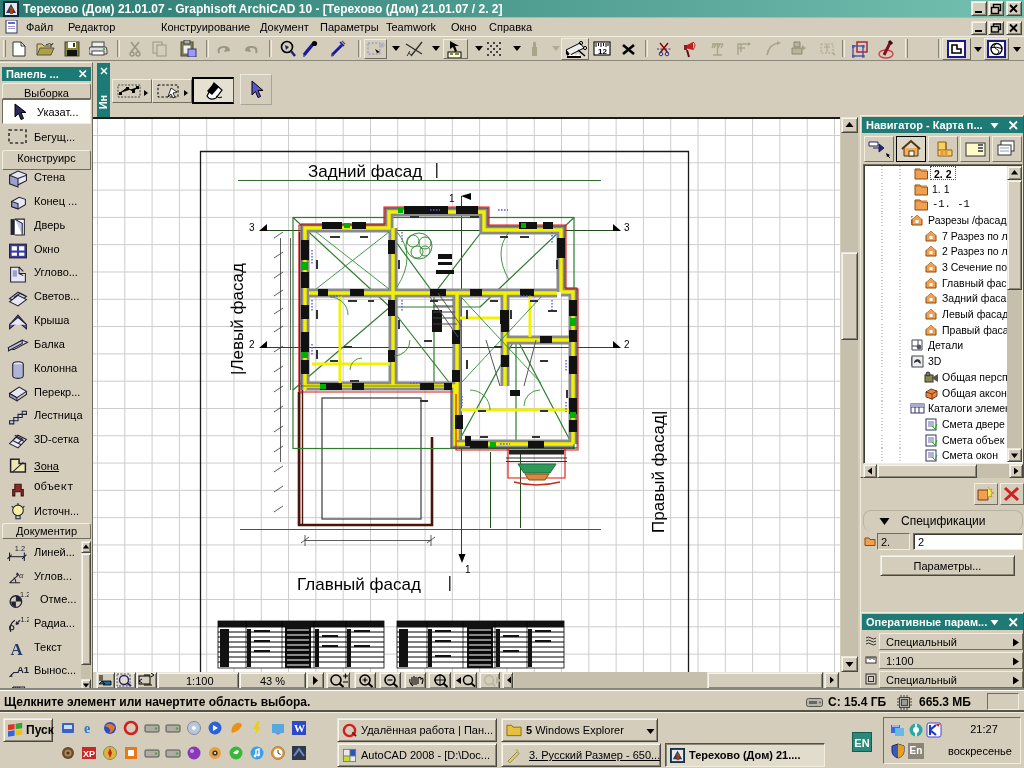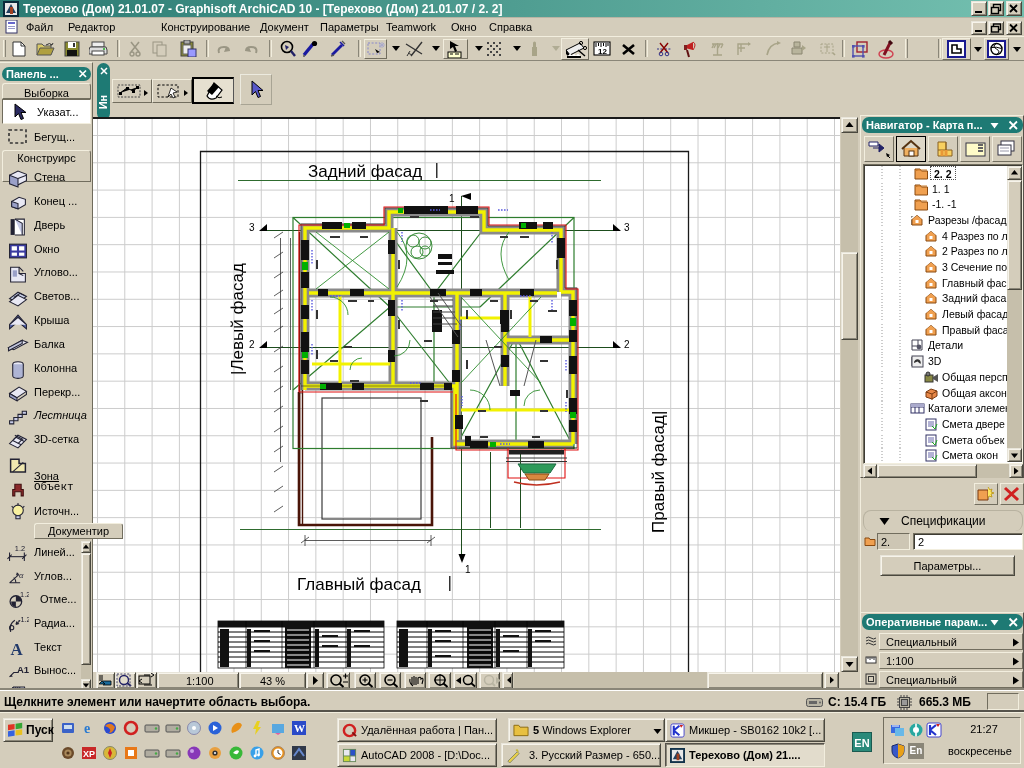--- a/index.html
+++ b/index.html
@@ -1,21 +1,21 @@
 <!DOCTYPE html>
 <html><head><meta charset="utf-8"><style>
 *{margin:0;padding:0;box-sizing:border-box;}
 html,body{width:1024px;height:768px;overflow:hidden;}
 body{font-family:"Liberation Sans",sans-serif;background:#d4cdbb;position:relative;font-size:11px;color:#000;}
 .a{position:absolute;}
 .raised{background:#d4cdbb;border:1px solid;border-color:#f2eede #716d5e #716d5e #f2eede;}
 .raised2{background:#d4cdbb;border:1px solid;border-color:#e8e5da #4a483e #4a483e #e8e5da;box-shadow:inset 1px 1px 0 #f7f4eb,inset -1px -1px 0 #8a8678;}
 .sunken{background:#d4cdbb;border:1px solid;border-color:#716d5e #f2eede #f2eede #716d5e;}
 .sunkenw{background:#fff;border:1px solid;border-color:#716d5e #f2eede #f2eede #716d5e;box-shadow:inset 1px 1px 0 #3d3b33;}
-.teal{background:#1e7a74;color:#fff;font-weight:bold;border-radius:7px;}
+.teal{background:#1e7a74;color:#fff;font-weight:bold;}
 .tb{display:flex;align-items:center;}
 svg{display:block;}
 .ic{position:absolute;}
 </style></head><body>
 
 <div class="a" style="left:0;top:0;width:1024px;height:18px;background:linear-gradient(to right,#2a7a72,#74c0b0);border-bottom:1px solid #b8b4a4;">
  <svg class="ic" style="left:3px;top:1px" width="16" height="16">
       <rect x="0" y="0" width="16" height="16" fill="#0a2a3a"></rect>
       <rect x="2" y="2" width="12" height="12" fill="#e8e8e8"></rect>
       <path d="M3 12 L8 3 L13 12 Z" fill="#204060"></path>
@@ -760,21 +760,21 @@
         <path d="M4 1 v13 l3.5 -3.5 2.5 6 2.5 -1 -2.5 -6 5 0 Z" fill="#2a2a60" stroke="#000"></path>
       </svg>
   <div class="a" style="left:34px;top:6px;">Указат...</div>
  </div>
  <div class="a" style="left:0;top:62px;width:92px;height:25px;">
   <svg class="ic" style="left:8px;top:4px" width="20" height="16">
         <rect x="1" y="1" width="17" height="13" fill="none" stroke="#333" stroke-width="1.6" stroke-dasharray="3 2.4"></rect>
       </svg>
   <div class="a" style="left:34px;top:6px;">Бегущ...</div>
  </div>
- <div class="a raised" style="left:2px;top:87px;width:89px;height:32px;border-radius:3px 3px 0 0;text-align:center;padding-top:1px;">Конструирс</div>
+ <div class="a raised" style="left:2px;top:87px;width:89px;height:20px;border-radius:3px 3px 0 0;text-align:center;padding-top:1px;">Конструирс</div>
 <div class="a" style="left:0;top:103px;width:92px;height:24px;">
   <svg class="ic" style="left:7px;top:3px" width="22" height="19" viewBox="0 0 20 18">
         <path d="M2 6 l8 -4 8 3 v6 l-8 4 -8 -3 Z" fill="#e8e8f4" stroke="#223"></path>
         <path d="M2 6 l8 3 v8 l-8 -3 Z" fill="#9aa0c8" stroke="#223"></path>
         <path d="M10 9 l8 -3" stroke="#223"></path>
       </svg>
   <div class="a" style="left:34px;top:5px;">Стена</div>
     </div>
 <div class="a" style="left:0;top:127px;width:92px;height:24px;">
   <svg class="ic" style="left:7px;top:3px" width="22" height="19" viewBox="0 0 20 18">
@@ -843,52 +843,52 @@
         <path d="M2 9 l9 -6 7 4 -9 6 Z" fill="#e8e8f4" stroke="#223"></path>
         <path d="M2 9 v3 l7 4 v-3 Z" fill="#9aa0c8" stroke="#223"></path>
         <path d="M9 16 l9 -6 v-3" fill="none" stroke="#223"></path>
       </svg>
   <div class="a" style="left:34px;top:5px;">Перекр...</div>
     </div>
 <div class="a" style="left:0;top:341px;width:92px;height:24px;">
   <svg class="ic" style="left:7px;top:3px" width="22" height="19" viewBox="0 0 20 18">
         <path d="M2 16 h4 v-3 h4 v-3 h4 v-3 h4 V4 l-4 0 v3 h-4 v3 h-4 v3 H2 Z" fill="#c8cce8" stroke="#223"></path>
       </svg>
-  <div class="a" style="left:34px;top:5px;font-style:italic;">Лестница</div>
+  <div class="a" style="left:34px;top:5px;">Лестница</div>
     </div>
 <div class="a" style="left:0;top:365px;width:92px;height:24px;">
   <svg class="ic" style="left:7px;top:3px" width="22" height="19" viewBox="0 0 20 18">
         <path d="M2 12 l8 -8 8 4 -8 8 Z" fill="#e8e8f4" stroke="#223"></path>
         <path d="M5 9 l8 4 m-5 -7 l8 4 m-9 -6 l8 4" stroke="#223"></path>
         <path d="M6 8 l4 -4 m0 8 l4 -4" stroke="#223"></path>
       </svg>
   <div class="a" style="left:34px;top:5px;">3D-сетка</div>
     </div>
 <div class="a" style="left:0;top:389px;width:92px;height:24px;">
   <svg class="ic" style="left:7px;top:3px" width="22" height="19" viewBox="0 0 20 18">
         <path d="M3 4 h8 v4 h6 v8 H3 Z" fill="#f0e8b0" stroke="#223" stroke-width="1.4"></path>
         <path d="M5 16 l10 -9" stroke="#223"></path>
       </svg>
-  <div class="a" style="left:34px;top:18px;text-decoration:underline;">Зона</div>
+  <div class="a" style="left:34px;top:8px;text-decoration:underline;">Зона</div>
     </div>
 <div class="a" style="left:0;top:413px;width:92px;height:24px;font-family:Liberation Mono, monospace;">
   <svg class="ic" style="left:7px;top:3px" width="22" height="19" viewBox="0 0 20 18">
         <path d="M5 16 v-6 h2 v-5 h6 v5 h2 v6 h-2 v-4 H7 v4 Z" fill="#8a2a2a" stroke="#401010"></path>
       </svg>
   <div class="a" style="left:34px;top:5px;">Объект</div>
     </div>
 <div class="a" style="left:0;top:437px;width:92px;height:24px;">
   <svg class="ic" style="left:7px;top:3px" width="22" height="19" viewBox="0 0 20 18">
         <circle cx="10" cy="7" r="5" fill="#f8f0a0" stroke="#223"></circle>
         <path d="M8 12 h4 v3 h-4 Z" fill="#c8ccE8" stroke="#223"></path>
         <path d="M10 2 v-2 M4 3 l1.4 1.4 M16 3 l-1.4 1.4" stroke="#223"></path>
       </svg>
   <div class="a" style="left:34px;top:5px;">Источн...</div>
     </div> 
-    <div class="a raised" style="left:2px;top:460px;width:89px;height:16px;border-radius:3px 3px 0 0;text-align:center;padding-top:1px;margin-left:32px;">Документир</div>
+    <div class="a raised" style="left:2px;top:460px;width:89px;height:16px;border-radius:3px 3px 0 0;text-align:center;padding-top:1px;">Документир</div>
 <div class="a" style="left:0;top:478px;width:80px;height:24px;">
   <svg class="ic" style="left:7px;top:3px" width="22" height="19" viewBox="0 0 20 18">
         <path d="M2 12 h14" stroke="#223"></path>
         <path d="M2 8 v8 M16 8 v8" stroke="#223"></path>
         <path d="M0 14 l4 -4 M14 14 l4 -4" stroke="#223"></path>
         <text x="7" y="7" font-size="7" font-family="Liberation Sans" fill="#223">1.2</text>
       </svg>
   <div class="a" style="left:34px;top:5px;">Линей...</div>
     </div>
 <div class="a" style="left:0;top:502px;width:80px;height:24px;">
@@ -1028,21 +1028,21 @@
       <svg class="ic" style="left:18px;top:-10px" width="2" height="25">
         <path d="M1 0 V25" stroke="#999" stroke-dasharray="1 2"></path>
       </svg>
       <svg class="ic" style="left:36px;top:-10px" width="2" height="25">
         <path d="M1 0 V25" stroke="#999" stroke-dasharray="1 2"></path>
       </svg>
       <svg class="ic" style="left:51px;top:0px" width="15" height="15" viewBox="0 0 15 15">
         <path d="M1 3 h5 l1.5 2 h6 v8 H1 Z" fill="#f0a050" stroke="#8a4a10"></path>
         <path d="M1 5 l3 -1 h9" stroke="#c87828" fill="none"></path>
       </svg>
-      <div class="a" style="left:69px;top:1px;font-size:10.5px;white-space:nowrap;">-1. -1</div>
+      <div class="a" style="left:69px;top:1px;font-size:10.5px;white-space:nowrap;font-family:Liberation Mono, monospace;">-1. -1</div>
     </div>
 <div class="a" style="left:2px;top:97px;width:146px;height:15px;overflow:hidden;">
       <svg class="ic" style="left:18px;top:-0px" width="2" height="25">
         <path d="M1 0 V25" stroke="#999" stroke-dasharray="1 2"></path>
       </svg>
       <svg class="ic" style="left:36px;top:-0px" width="2" height="25">
         <path d="M1 0 V25" stroke="#999" stroke-dasharray="1 2"></path>
       </svg>
       <svg class="ic" style="left:48px;top:3px" width="9" height="9">
         <rect x="0.5" y="0.5" width="8" height="8" fill="#fff" stroke="#888"></rect>
@@ -1060,21 +1060,21 @@
         <path d="M1 0 V25" stroke="#999" stroke-dasharray="1 2"></path>
       </svg>
       <svg class="ic" style="left:36px;top:-5px" width="2" height="25">
         <path d="M1 0 V25" stroke="#999" stroke-dasharray="1 2"></path>
       </svg>
       <svg class="ic" style="left:61px;top:0px" width="15" height="15" viewBox="0 0 15 15">
         <path d="M2 6 L7 2 L12 6 v6 H2 Z" fill="#f0a050" stroke="#8a4a10"></path>
         <path d="M1 6 L7 1 L13 6" fill="none" stroke="#fff" stroke-width="1.4"></path>
         <rect x="5.5" y="7" width="3" height="3" fill="#fff"></rect>
       </svg>
-      <div class="a" style="left:79px;top:1px;font-size:10.5px;white-space:nowrap;">4 Разрез по л</div>
+      <div class="a" style="left:79px;top:1px;font-size:10.5px;white-space:nowrap;">7 Разрез по л</div>
     </div>
 <div class="a" style="left:2px;top:128px;width:146px;height:15px;overflow:hidden;">
       <svg class="ic" style="left:18px;top:-10px" width="2" height="25">
         <path d="M1 0 V25" stroke="#999" stroke-dasharray="1 2"></path>
       </svg>
       <svg class="ic" style="left:36px;top:-10px" width="2" height="25">
         <path d="M1 0 V25" stroke="#999" stroke-dasharray="1 2"></path>
       </svg>
       <svg class="ic" style="left:61px;top:0px" width="15" height="15" viewBox="0 0 15 15">
         <path d="M2 6 L7 2 L12 6 v6 H2 Z" fill="#f0a050" stroke="#8a4a10"></path>
@@ -1481,53 +1481,45 @@
       <rect x="1" y="1" width="14" height="14" fill="#303848"></rect>
       <path d="M3 11 L8 4 l5 7" stroke="#68c" fill="none" stroke-width="2"></path>
     </svg>
  <div class="a raised2 tb" style="left:337px;top:5px;width:160px;height:24px;padding-left:4px;">
   <svg width="15" height="15" viewBox="0 0 16 16" style="flex:none">
         <circle cx="8" cy="8" r="6" fill="none" stroke="#d02020" stroke-width="2.6"></circle>
         <path d="M11 10 l4 4" stroke="#801010" stroke-width="2"></path>
       </svg>
   <span style="margin-left:4px;white-space:nowrap;overflow:hidden;">Удалённая работа | Пан...</span>
  </div>
- <div class="a raised2 tb" style="left:501px;top:5px;width:157px;height:24px;padding-left:4px;margin-left:7px;">
+ <div class="a raised2 tb" style="left:501px;top:5px;width:157px;height:24px;padding-left:4px;">
   <svg width="16" height="14" viewBox="0 0 17 14" style="flex:none">
         <path d="M1 13 V2 h5 l1.5 2 H16 v9 Z" fill="#e8c040" stroke="#8a6a10"></path>
       </svg>
   <span style="margin-left:4px;white-space:nowrap;"><b>5</b> Windows Explorer</span>
   <svg class="ic" style="left:144px;top:9px" width="9" height="8">
         <path d="M0.5 1 h8 l-4 5 Z" fill="#000"></path>
       </svg>
- </div>
- <div class="a raised2 tb" style="left:665px;top:5px;width:160px;height:24px;padding-left:4px;">
-  <svg width="15" height="15" viewBox="0 0 16 16" style="flex:none">
-        <rect x="1" y="1" width="14" height="14" rx="2" fill="#fff" stroke="#44c"></rect>
-        <path d="M4 13 V3 m0 5 l6 -5 m-6 5 l6 5" stroke="#2233cc" stroke-width="2.2" fill="none"></path>
-        <path d="M10 2 l2 3 2 -3 -2 0 Z" fill="#c22"></path>
-      </svg>
-  <span style="margin-left:4px;white-space:nowrap;overflow:hidden;">Микшер - SB0162 10k2 [...</span>
  </div>
  <div class="a raised2 tb" style="left:337px;top:30px;width:160px;height:24px;padding-left:4px;">
   <svg width="15" height="15" viewBox="0 0 16 16" style="flex:none">
         <rect x="1" y="1" width="14" height="14" fill="#688858"></rect>
         <rect x="2" y="2" width="6" height="6" fill="#e8e8f0"></rect>
         <rect x="9" y="2" width="5" height="6" fill="#2a52c8"></rect>
         <rect x="2" y="9" width="6" height="5" fill="#c8d838"></rect>
         <rect x="9" y="9" width="5" height="5" fill="#e8e8f0"></rect>
       </svg>
   <span style="margin-left:4px;white-space:nowrap;overflow:hidden;">AutoCAD 2008 - [D:\Doc...</span>
  </div>
  <div class="a raised2 tb" style="left:501px;top:30px;width:160px;height:24px;padding-left:4px;">
   <svg width="15" height="15" viewBox="0 0 16 16" style="flex:none">
         <path d="M2 14 L12 4 l2 2 -10 10 Z" fill="#e8d048" stroke="#886"></path>
         <path d="M12 4 l-2 -2 2 -1 2 3 Z" fill="#c8b838"></path>
       </svg>
-  <span style="margin-left:8px;white-space:nowrap;overflow:hidden;">3. Русский Размер - 650...</span>
+  <span style="margin-left:8px;white-space:nowrap;overflow:hidden;text-decoration:underline;">3. Русский Размер - 650...</span>
  </div>
  <div class="a tb" style="left:665px;top:30px;width:160px;height:24px;padding-left:4px;background:#e2dccc;border:1px solid;border-color:#55514a #f2eede #f2eede #55514a;box-shadow:inset 1px 1px 0 #8a8678;">
   <svg width="15" height="15" viewBox="0 0 16 16" style="flex:none">
         <rect x="0" y="0" width="16" height="16" fill="#12324a"></rect>
         <rect x="2" y="2" width="12" height="12" fill="#e8e8e8"></rect>
         <path d="M3 12 L8 3 L13 12 Z" fill="#204060"></path>
         <rect x="7" y="6" width="3" height="7" fill="#a04020"></rect>
       </svg>
   <span style="margin-left:4px;white-space:nowrap;overflow:hidden;font-weight:bold;">Терехово (Дом) 21....</span>
  </div>

